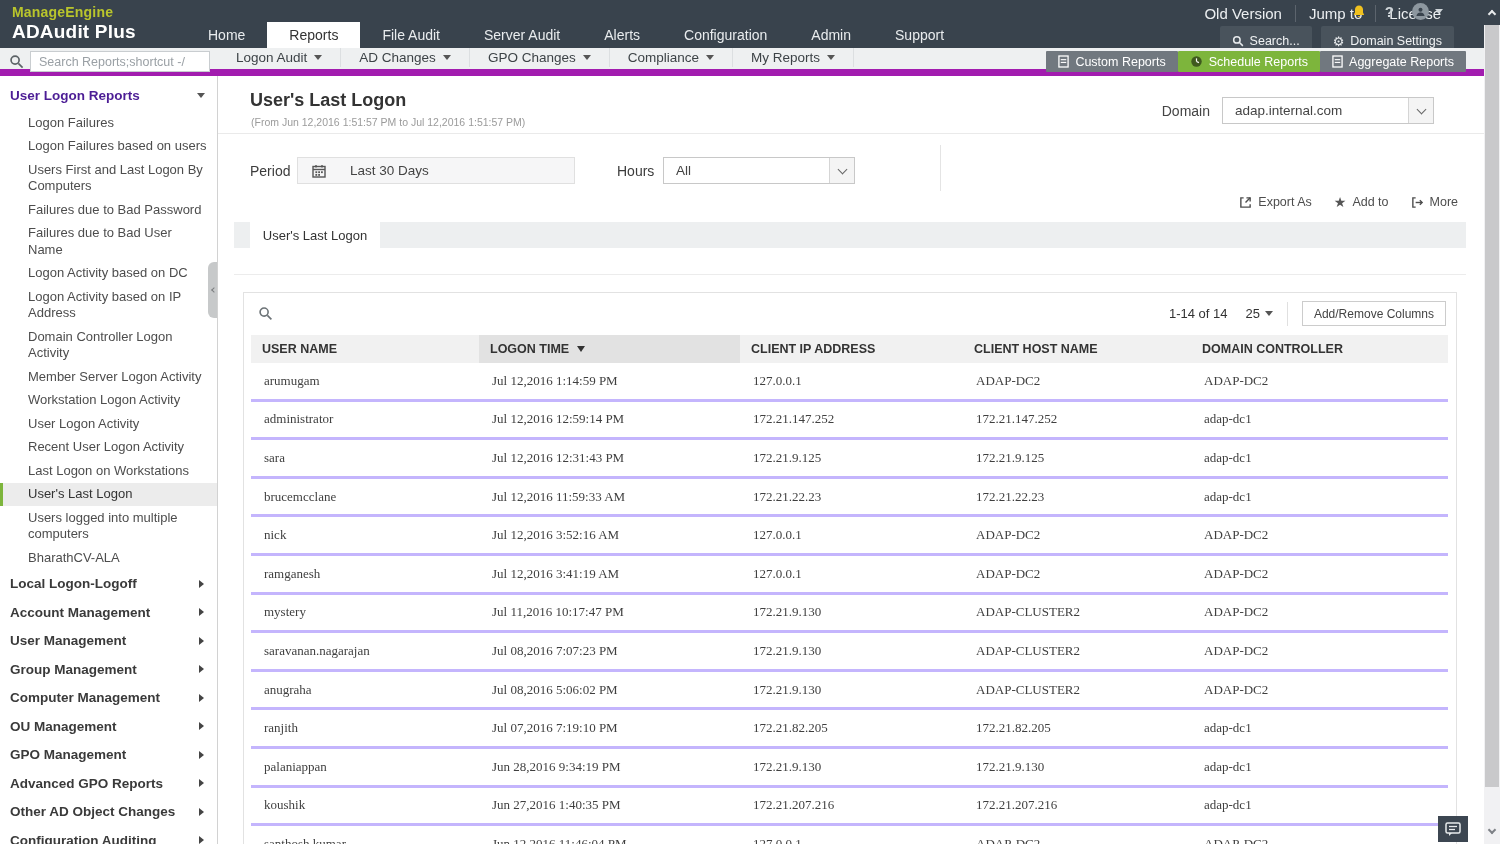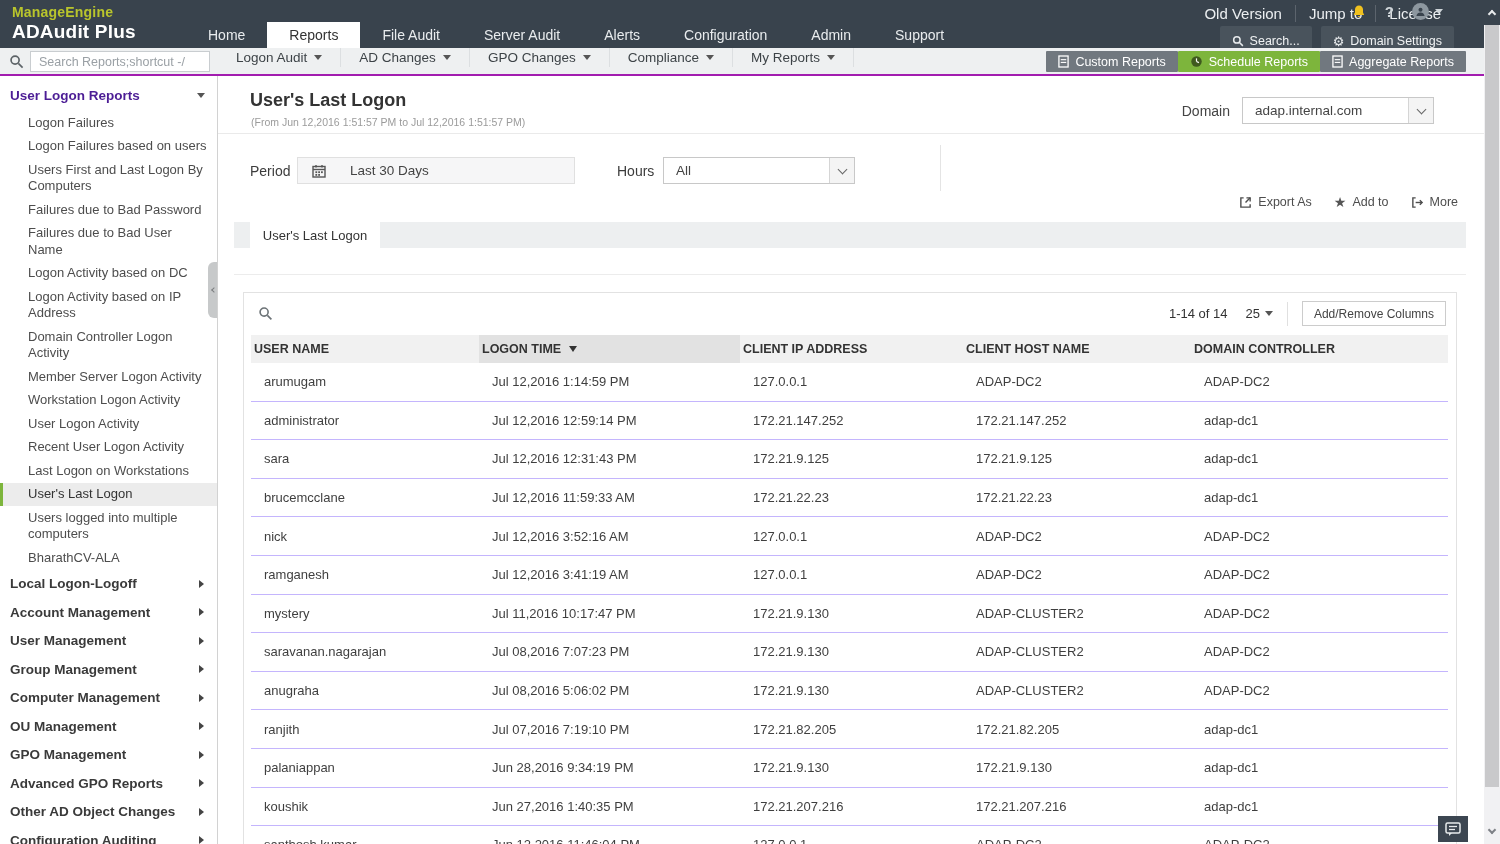--- a/index.html
+++ b/index.html
@@ -18,21 +18,21 @@
   .toplinks { position:absolute; right:30px; top:4px; display:flex; align-items:center; height:18px; }
   .toplink { color:#eceff1; font-size:15px; padding:0 13px; border-left:1px solid rgba(255,255,255,.18); cursor:pointer; }
   .toplink:first-child { border-left:none; }
   .icobtn { display:flex; align-items:center; padding:0 9px; cursor:pointer; }
   .help-q { color:#cfd5d9; font-size:15px; font-weight:bold; }
   .avatar { width:17px; height:17px; border-radius:50%; background:#8d979f; display:flex; align-items:center; justify-content:center; }
   .topactions { position:absolute; right:30px; top:26px; display:flex; gap:9px; }
   .darkbtn { background:#49535c; color:#f0f2f3; font-size:12.5px; height:30px; display:flex; align-items:center; gap:6px; padding:0 12px; border-radius:2px; cursor:pointer; }
 
   
-  .toolbar { position:absolute; left:0; top:48px; width:100%; height:28px; background:#eef0f1; border-bottom:2px solid #a21caf;padding-left:28px; }
+  .toolbar { position:absolute; left:0; top:48px; width:100%; height:28px; background:#eef0f1; border-bottom:7px solid #a21caf;padding-left:28px; }
   .tb-search { position:absolute; left:30px; top:3px; width:180px; height:21px; border:1px solid #c9cdd0; background:#fff; font-size:12.5px; color:#555; padding:0 8px; font-family:"Liberation Sans",sans-serif; }
   .tb-search::placeholder { color:#9aa0a5; }
   .tb-mag { position:absolute; left:9px; top:6px; }
   .menus { position:absolute; left:218px; top:0; height:19px; display:flex; }
   .menu-item { display:flex; align-items:center; gap:7px; padding:0 18px; font-size:13.5px; color:#3d4347; border-right:1px solid #dcdfe1; cursor:pointer; }
   .caret-d { width:0; height:0; border-left:4px solid transparent; border-right:4px solid transparent; border-top:5px solid #555; }
   .tb-buttons { position:absolute; right:18px; top:3px; display:flex; gap:0; }
   .graybtn, .greenbtn { height:21px; display:flex; align-items:center; gap:6px; padding:0 12px; font-size:12.5px; color:#fff; border-radius:1px; cursor:pointer; }
   .graybtn { background:#71787f; }
   .greenbtn { background:#7db53c; }
@@ -81,25 +81,25 @@
   .card-toolbar { position:absolute; left:0; top:0; width:100%; height:42px; }
   .card-mag { position:absolute; left:14px; top:13px; cursor:pointer; }
   .pag { position:absolute; right:10px; top:8px; display:flex; align-items:center; }
   .pag-range { font-size:13px; color:#333; margin-right:18px; }
   .pagesize { font-size:13px; color:#333; display:flex; align-items:center; gap:5px; cursor:pointer; margin-right:14px; }
   .pag-div { width:1px; height:24px; background:#e0e0e0; margin-right:14px; }
   .colbtn { border:1px solid #ccc; background:#fff; font-size:12px; color:#444; height:25px; padding:0 11px; display:flex; align-items:center; cursor:pointer; }
 
   .tbl { position:absolute; left:7px; top:42px; width:1197px; }
   .thead { display:flex; height:28px; background:#f1f1f1; }
-  .th { font-size:12.5px; font-weight:bold; color:#333; display:flex; align-items:center; padding-left:3px; }
+  .th { font-size:12.5px; font-weight:bold; color:#333; display:flex; align-items:center; padding-left:11px; }
   .th.sorted { background:#e2e2e2; gap:8px; cursor:pointer; }
   .sort-caret { width:0; height:0; border-left:4.5px solid transparent; border-right:4.5px solid transparent; border-top:6px solid #333; }
   .c0{width:228px;} .c1{width:261px;} .c2{width:223px;} .c3{width:228px;} .c4{flex:1;}
-  .trow { display:flex; height:38.6px; border-bottom:1px solid #c4b5fd; }
+  .trow { display:flex; height:38.6px; border-bottom:3px solid #c4b5fd;font-family:Liberation Serif, serif; }
   .td { font-size:13px; color:#3f3f3f; display:flex; align-items:center; padding-left:13px; overflow:hidden; white-space:nowrap; }
 
   
   .vscroll { position:absolute; right:0; top:0; width:16px; height:844px; background:#f1f1f3; }
   .vs-top { position:absolute; top:0; left:0; width:16px; height:25px; background:#39434d; display:flex; align-items:center; justify-content:center; }
   .vs-top .chv { width:6px; height:6px; border-left:2px solid #e8eaec; border-top:2px solid #e8eaec; transform:rotate(45deg); margin-top:3px; }
   .vs-thumb { position:absolute; top:25px; left:1px; width:14px; height:762px; background:#c9c9cb; }
   .vs-bot { position:absolute; bottom:4px; left:0; width:16px; height:18px; display:flex; align-items:center; justify-content:center; }
   .vs-bot .chv { width:6px; height:6px; border-right:2px solid #7e8287; border-bottom:2px solid #7e8287; transform:rotate(45deg); margin-bottom:3px; }
   .chat { position:absolute; right:32px; bottom:2px; width:30px; height:26px; background:#3c4651; display:flex; align-items:center; justify-content:center; cursor:pointer; }
@@ -291,21 +291,21 @@
     <div class="side-handle">
         <span class="hchev"></span>
       </div>
   </aside>
 
   <main class="main">
     <div class="rpt-title">User's Last Logon</div>
     <div class="rpt-range">(From Jun 12,2016 1:51:57 PM to Jul 12,2016 1:51:57 PM)</div>
     <div class="domain-wrap">
       <span class="domain-label">Domain</span>
-      <div class="select" style="width:192px;">
+      <div class="select" style="width:212px;">
         <span class="sval">adap.internal.com</span>
         <span class="schev">
             <span class="chev"></span>
           </span>
       </div>
     </div>
     <div class="title-sep"></div>
 
     <div class="filters">
       <span class="flabel period-label">Period</span>

